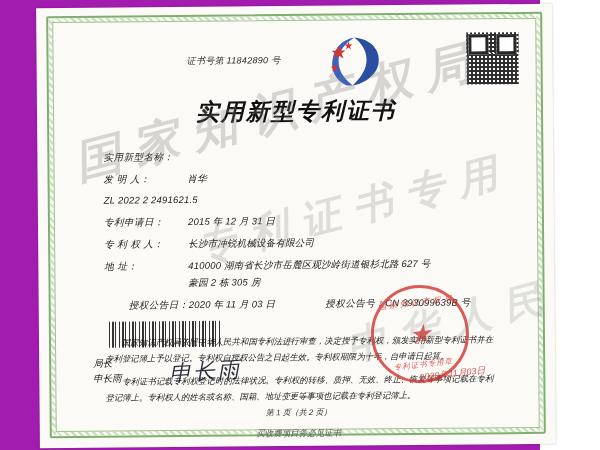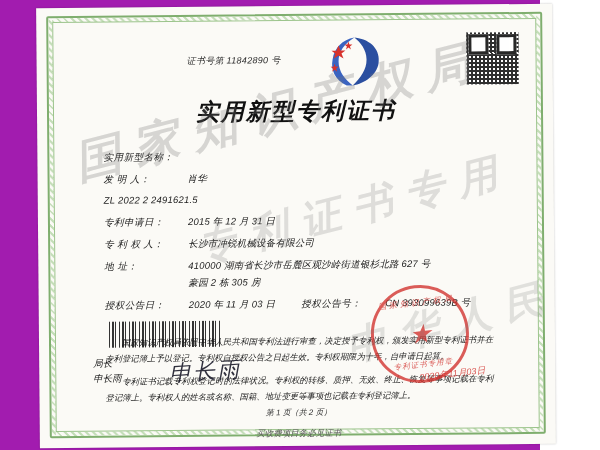--- a/index.html
+++ b/index.html
@@ -149,21 +149,21 @@
     margin-top: -4px;
     margin-bottom: 7px;
     letter-spacing: 0.2px;
   }
 
   .two-col {
     display: flex;
     justify-content: flex-start;
     gap: 26px;
   }
-  .two-col .f-label { width: 84px; }
+  .two-col .f-label { width: 84px; text-align: right; }
 
   .body-text {
     margin-top: 14px;
     padding: 0 34px 0 36px;
     font-size: 8.4px;
     line-height: 1.95;
     color: #222;
     text-align: justify;
   }
   .body-text p { margin: 0 0 6px 0; text-indent: 2em; }

